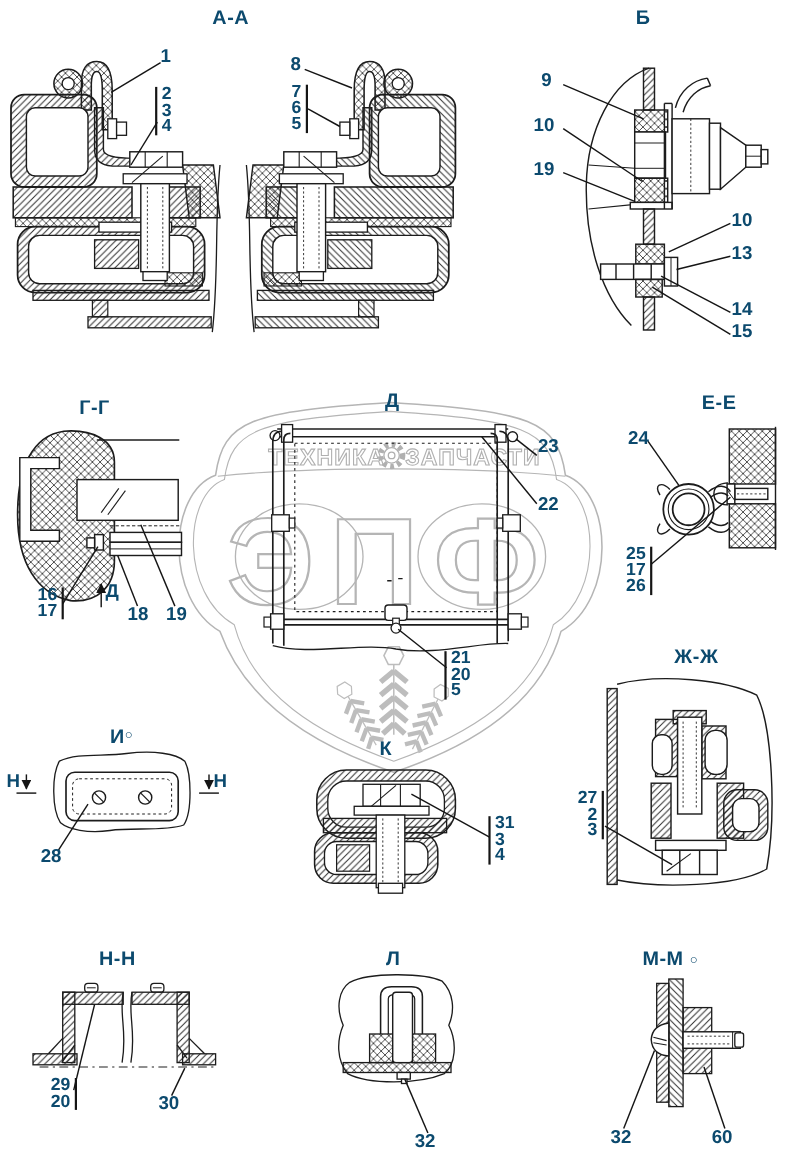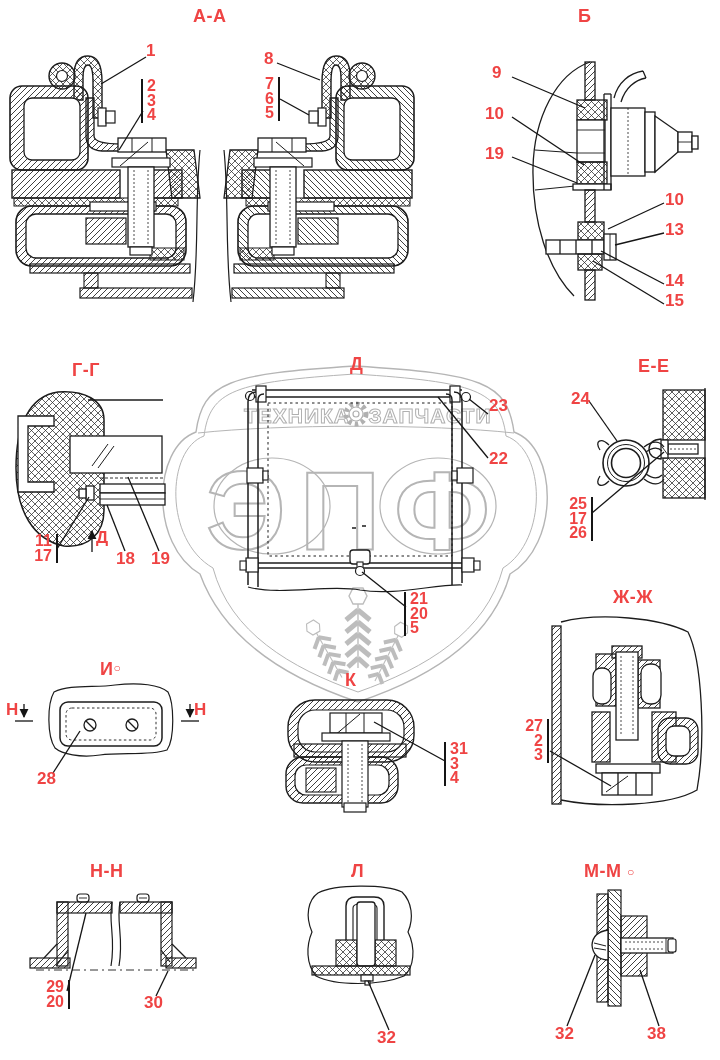--- a/index.html
+++ b/index.html
@@ -1,19 +1,19 @@
 <!DOCTYPE html>
 <html><head>
 <meta charset="utf-8">
 <style>
   html,body{margin:0;padding:0}
   #canvas{position:relative;width:720px;height:1060px;background:#ffffff;
           font-family:"Liberation Sans",sans-serif;overflow:hidden}
   #art{position:absolute;left:0;top:0}
-  .lbl{position:absolute;color:#ef4444;font-weight:700;white-space:nowrap;user-select:none}
+  .lbl{position:absolute;color:#0c4a6e;font-weight:700;white-space:nowrap;user-select:none}
   .vtitle{font-size:18px;letter-spacing:.5px}
   .co{font-size:17px}
   .stack{font-size:16px;line-height:14.5px}
   .stack.bar-left{border-left:2.5px solid #151515;padding-left:4px}
   .stack.bar-right{border-right:2.5px solid #151515;padding-right:4px;text-align:right}
   .sym{font-size:12px;font-weight:700}
 </style>
 </head>
 <body>
 
@@ -356,37 +356,37 @@
 <div class="lbl co" style="left:96px;top:528px">Д</div>
 <div class="lbl co" style="left:116px;top:549px">18</div>
 <div class="lbl co" style="left:151px;top:549px">19</div>
 <div class="lbl co" style="left:489px;top:396px">23</div>
 <div class="lbl co" style="left:489px;top:449px">22</div>
 <div class="lbl co" style="left:571px;top:389px">24</div>
 <div class="lbl co" style="left:37px;top:769px">28</div>
 <div class="lbl co" style="left:144px;top:993px">30</div>
 <div class="lbl co" style="left:377px;top:1028px">32</div>
 <div class="lbl co" style="left:555px;top:1024px">32</div>
-<div class="lbl co" style="left:647px;top:1024px">38</div>
+<div class="lbl co" style="left:647px;top:1024px">60</div>
 
 <div class="lbl co" style="left:6px;top:700px">Н</div>
 <div class="lbl co" style="left:194px;top:700px">Н</div>
 
 <div class="lbl stack bar-left" style="left:141px;top:79px">
   <div>2</div>
   <div>3</div>
   <div>4</div>
 </div>
 <div class="lbl stack bar-right" style="left:258px;top:77px;min-width:16px">
   <div>7</div>
   <div>6</div>
   <div>5</div>
 </div>
 <div class="lbl stack bar-right" style="left:28px;top:534px;min-width:24px">
-  <div>11</div>
+  <div>16</div>
   <div>17</div>
 </div>
 <div class="lbl stack bar-left" style="left:404px;top:592px">
   <div>21</div>
   <div>20</div>
   <div>5</div>
 </div>
 <div class="lbl stack bar-right" style="left:563px;top:497px;min-width:24px">
   <div>25</div>
   <div>17</div>

